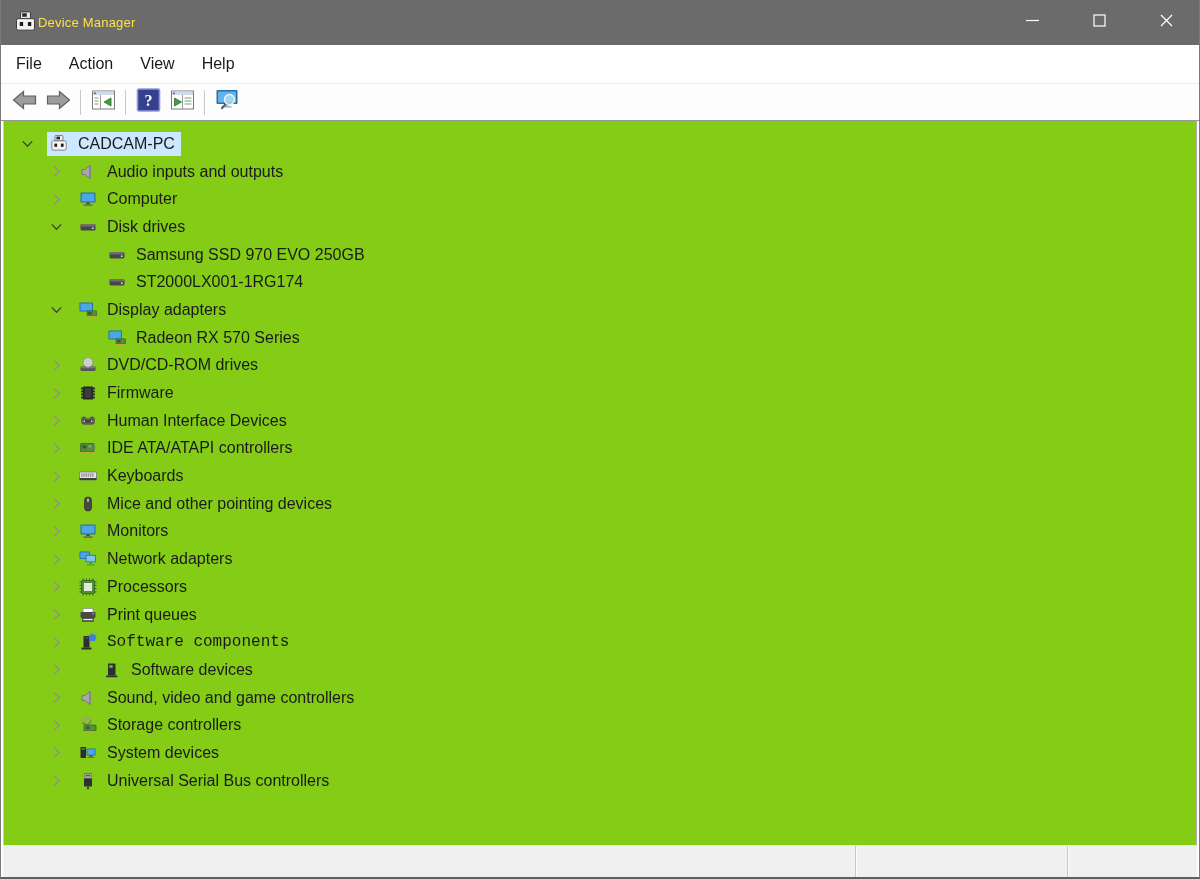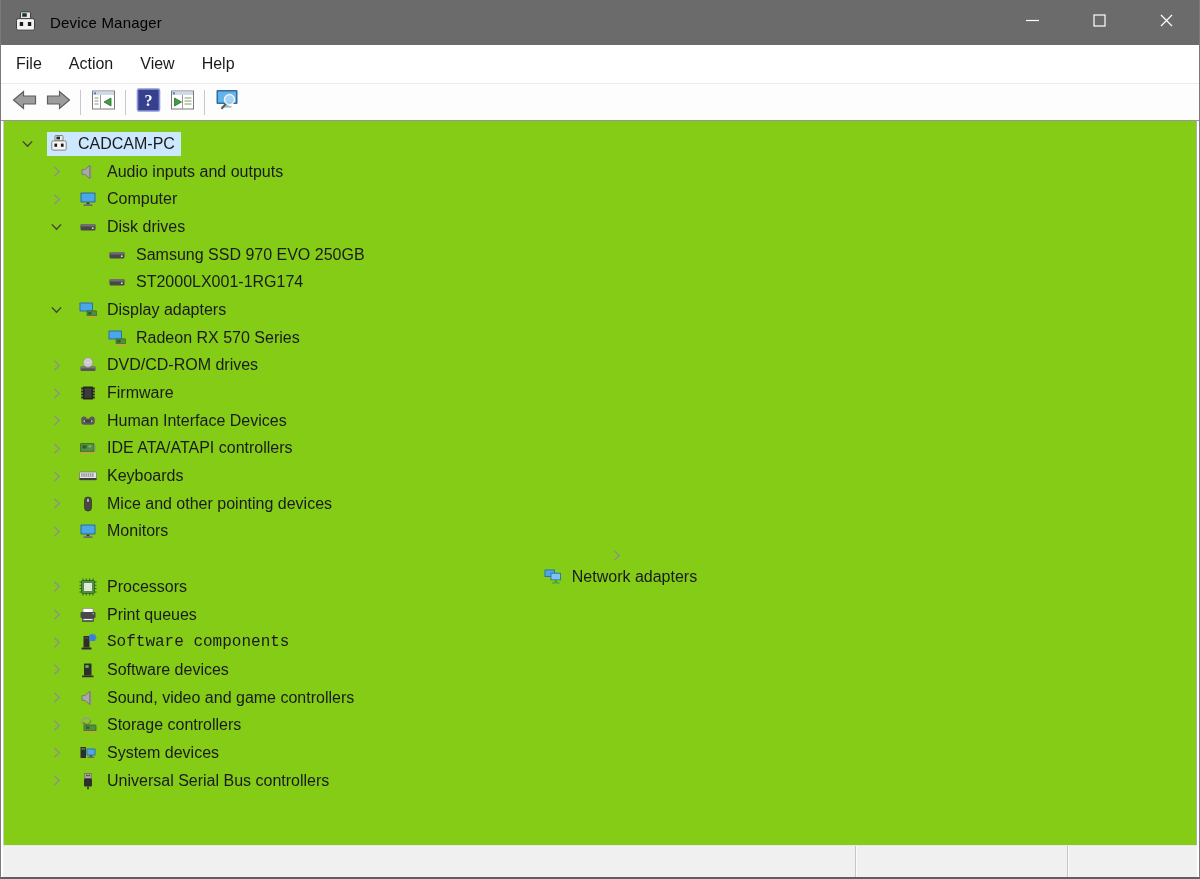--- a/index.html
+++ b/index.html
@@ -8,21 +8,21 @@
     background:#ffffff;
     font-family:"Liberation Sans","DejaVu Sans",sans-serif;
     -webkit-font-smoothing:antialiased;
   }
   .frame{position:absolute;inset:0;border:1px solid #7b7b7b;border-top:none;border-bottom:2px solid #5f5f5f;pointer-events:none;z-index:50}
 
   
   .titlebar{position:absolute;top:0;left:0;right:0;height:45px;background:#6b6b6b;display:flex;align-items:center;z-index:10}
   .title-icon{width:25px;height:25px;margin-left:13px;flex:0 0 auto}
   .title-icon svg{width:100%;height:100%}
-  .title-text{color:#000000;font-size:15px;margin-left:12px;letter-spacing:.2px}
+  .title-text{color:#fde047;font-size:13px;letter-spacing:.2px}
   .win-controls{margin-left:auto;display:flex;height:100%}
   .win-btn{width:67px;height:100%;display:flex;align-items:center;justify-content:center;cursor:default}
   .win-btn svg{width:15px;height:15px}
 
   
   .menubar{position:absolute;top:45px;left:1px;right:1px;height:38px;background:#ffffff;display:flex;align-items:center;padding-left:15px;border-bottom:1px solid #ececec;z-index:9}
   .menu-item{font-size:16px;color:#1a1a1a;margin-right:27px;white-space:nowrap}
 
   
   .toolbar{position:absolute;top:84px;left:1px;right:1px;height:36px;background:#fdfdfd;display:flex;align-items:center;padding-left:6px;border-bottom:1px solid #979797;z-index:9}
@@ -391,21 +391,21 @@
       <span class="row-inner">
         <span class="tree-icon"><svg viewBox="0 0 20 20">
             <rect x="2.5" y="3.5" width="15" height="10" rx="0.8" fill="#2f6ea5"></rect>
             <rect x="3.6" y="4.6" width="12.8" height="7.8" fill="#4aa7e8"></rect>
             <rect x="8.5" y="13.5" width="3" height="1.8" fill="#3a3a3a"></rect>
             <rect x="5.5" y="15.3" width="9" height="1.6" rx="0.5" fill="#6f6f6f"></rect>
           </svg></span>
         <span class="tree-label">Monitors</span>
       </span>
     </div>
-    <div class="tree-row" style="padding-left: 44px; flex-direction: column;">
+    <div class="tree-row" style="padding-left: 44px;">
       <span class="chev">
         <svg viewBox="0 0 20 20">
           <path d="M7.5 4.5 L13.3 10 L7.5 15.5" fill="none" stroke="#8f8f8f" stroke-width="1.5"></path>
         </svg>
       </span>
       <span class="row-inner">
         <span class="tree-icon"><svg viewBox="0 0 20 20">
             <rect x="1.5" y="2.5" width="10.5" height="7.5" rx="0.6" fill="#2f6ea5"></rect>
             <rect x="2.4" y="3.4" width="8.7" height="5.7" fill="#4aa7e8"></rect>
             <rect x="7.5" y="5.8" width="10.5" height="7.5" rx="0.6" fill="#2f6ea5"></rect>
@@ -476,21 +476,21 @@
             <rect x="5.5" y="4" width="6" height="11.6" rx="0.6" fill="#2e2e2e"></rect>
             <rect x="6.6" y="5.5" width="3.8" height="1" fill="#5a5a5a"></rect>
             <rect x="3.5" y="15.6" width="10" height="1.8" rx="0.5" fill="#2e2e2e"></rect>
             <rect x="11.2" y="2.6" width="6.3" height="6.3" rx="0.8" fill="#3d7edb"></rect>
             <circle cx="14.3" cy="2.8" r="1.1" fill="#3d7edb"></circle>
             <circle cx="17.4" cy="5.7" r="1.1" fill="#3d7edb"></circle>
           </svg></span>
         <span class="tree-label">Software components</span>
       </span>
     </div>
-    <div class="tree-row" style="padding-left: 44px;">
+    <div class="tree-row" style="padding-left: 44px; gap: 24px;">
       <span class="chev">
         <svg viewBox="0 0 20 20">
           <path d="M7.5 4.5 L13.3 10 L7.5 15.5" fill="none" stroke="#8f8f8f" stroke-width="1.5"></path>
         </svg>
       </span>
       <span class="row-inner">
         <span class="tree-icon"><svg viewBox="0 0 20 20">
             <rect x="6" y="3.5" width="7.5" height="12" rx="0.6" fill="#2e2e2e"></rect>
             <rect x="7.3" y="5.2" width="3.4" height="2.6" fill="#57c14f"></rect>
             <rect x="4" y="15.5" width="11.5" height="1.8" rx="0.5" fill="#2e2e2e"></rect>

